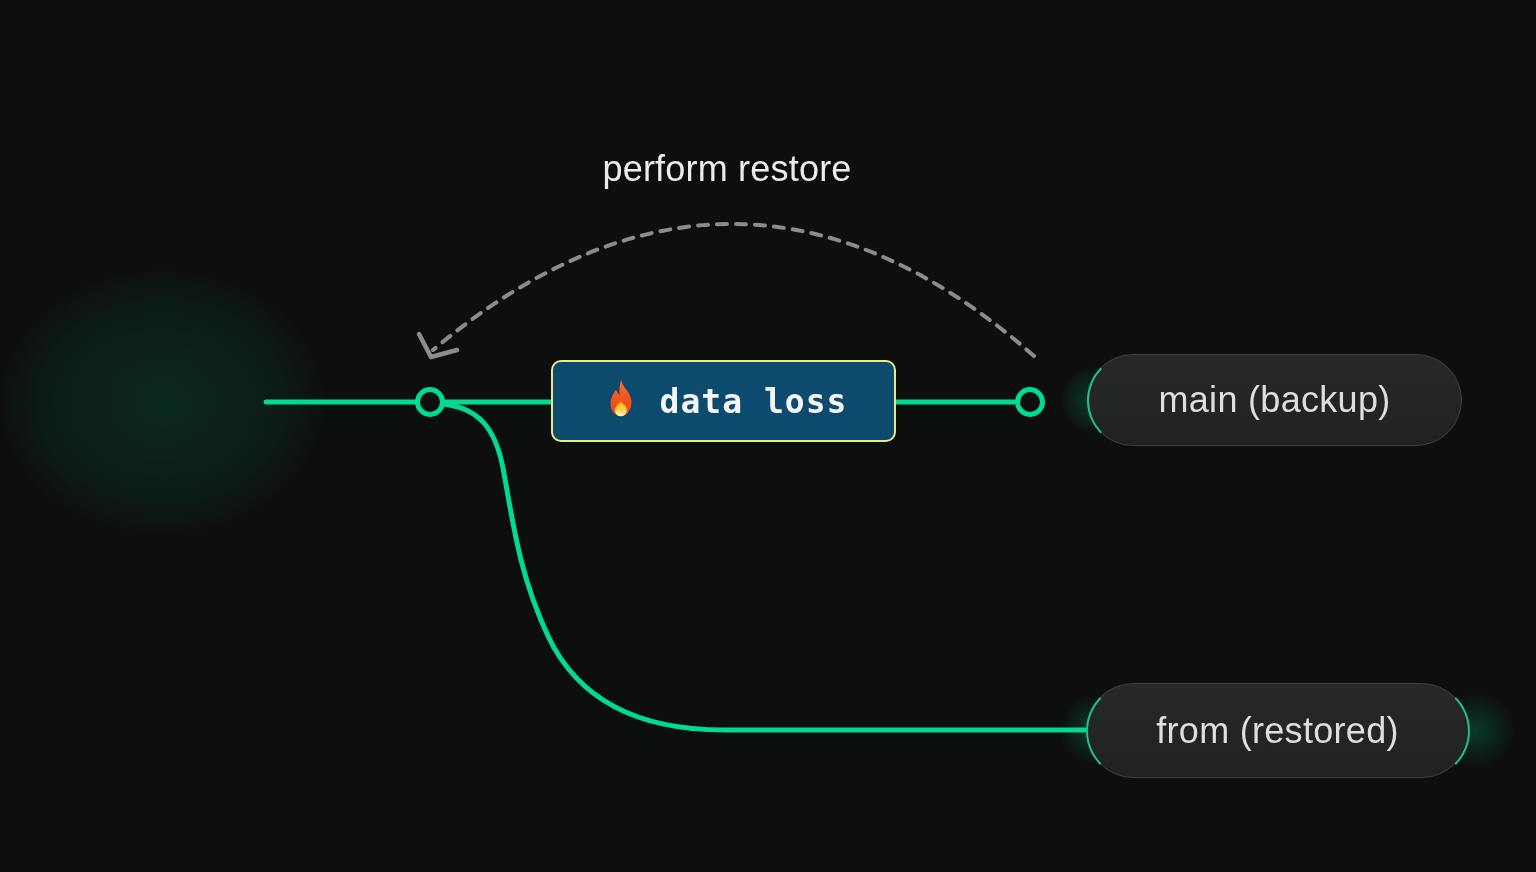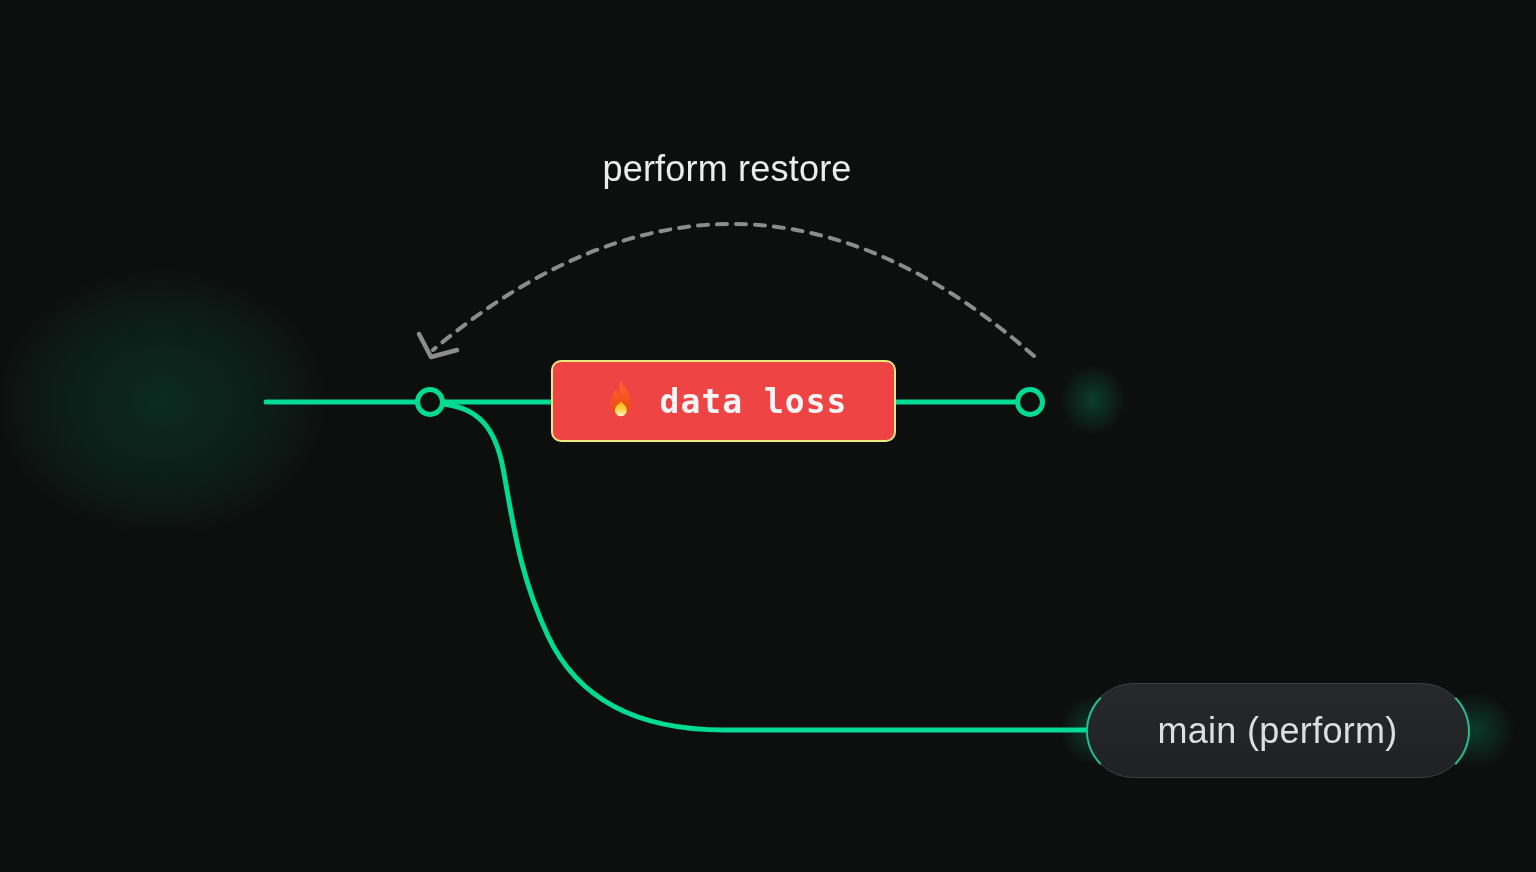--- a/index.html
+++ b/index.html
@@ -140,21 +140,21 @@
   .event-box {
     position: absolute;
     left: 551px; top: 360px;
     width: 345px; height: 82px;
     box-sizing: border-box;
     z-index: 3;
     display: flex;
     align-items: center;
     justify-content: center;
     gap: 18px;
-    background: #ef4444;
+    background: #0c4a6e;
     border: 2.5px solid #ede87f;
     border-radius: 10px;
   }
   .event-box .label {
     font-family: "DejaVu Sans Mono", "Liberation Mono", monospace;
     font-weight: bold;
     font-size: 33px;
     color: #f5f5f5;
     letter-spacing: 1px;
   }
@@ -184,25 +184,29 @@
 
     <circle class="node-circle" cx="430" cy="402" r="12.5"></circle>
     <circle class="node-circle" cx="1030" cy="402" r="12.5"></circle>
   </svg>
 
   <div class="annotation">
     <div>perform restore</div>
   </div>
 
 
+  <div class="pill pill-grey pill-backup">
+    <span class="edge-arc left"></span>
+    <span>main (backup)</span>
+  </div>
 
   <div class="pill pill-grey pill-restored">
     <span class="edge-arc left"></span>
     <span class="edge-arc right"></span>
-    <span>main (perform)</span>
+    <span>from (restored)</span>
   </div>
 
   <div class="event-box">
     <svg class="flame" viewBox="0 0 32 34">
       <defs>
         <linearGradient id="flameOuter" x1="0" y1="0" x2="0" y2="1">
           <stop offset="0" stop-color="#ff6d2e"></stop>
           <stop offset="0.55" stop-color="#f4511e"></stop>
           <stop offset="1" stop-color="#e64a19"></stop>
         </linearGradient>

